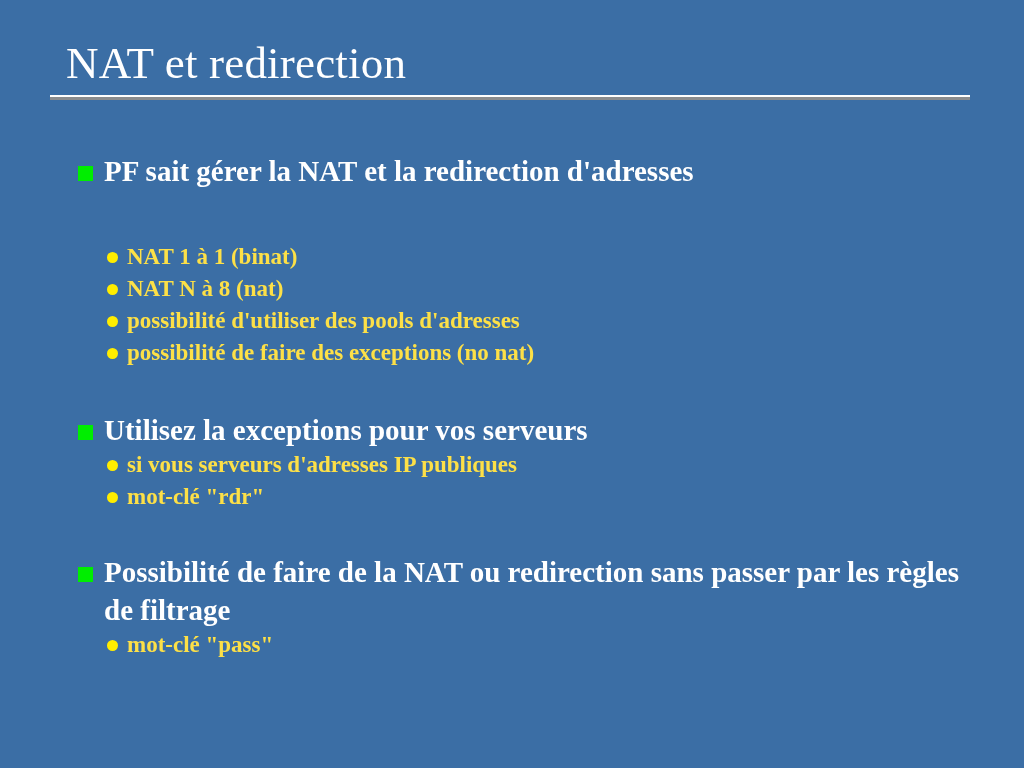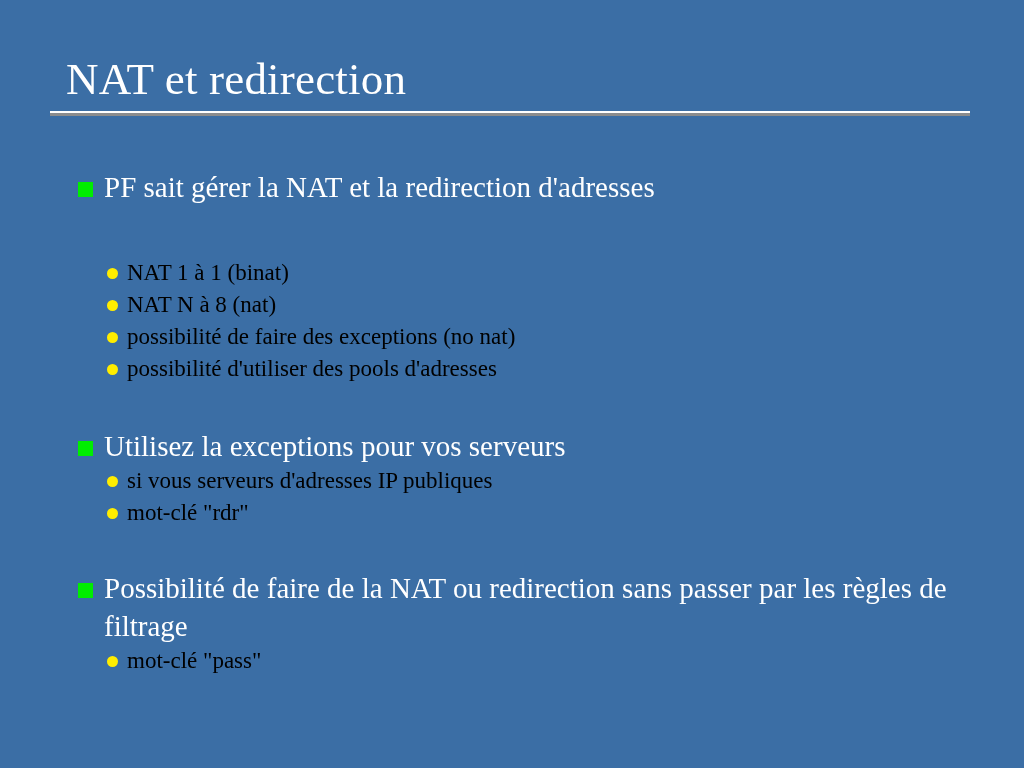--- a/index.html
+++ b/index.html
@@ -19,21 +19,21 @@
     width: 1024px;
     height: 768px;
     background: #3b6ea5;
     box-sizing: border-box;
   }
 
   
   #title-block {
     position: absolute;
     left: 50px;
-    top: 52px;
+    top: 36px;
     width: 924px;
   }
   #slide-title {
     font-size: 45px;
     line-height: 54px;
     color: #ffffff;
     font-weight: normal;
     letter-spacing: 0.2px;
     padding-left: 16px;
     margin: 0;
@@ -48,22 +48,23 @@
   #title-rule-shadow {
     width: 920px;
     height: 3px;
     background: #8a8c8e;
   }
 
   
   #body-block {
     position: absolute;
     left: 78px;
-    top: 168px;
+    top: 152px;
     width: 900px;
+    font-weight: bold;
   }
 
   .lvl1 {
     position: relative;
     padding-left: 26px;
     color: #ffffff;
     font-size: 29px;
     line-height: 38px;
     margin: 0;
   }
@@ -79,21 +80,21 @@
   }
 
   .lvl2-list {
     margin: 0;
     padding: 0;
     list-style: none;
   }
   .lvl2 {
     position: relative;
     padding-left: 49px;
-    color: #000000;
+    color: #fde047;
     font-size: 23px;
     line-height: 32px;
     margin: 0;
   }
   .bullet-dot {
     position: absolute;
     left: 29px;
     top: 11px;
     width: 11px;
     height: 11px;
@@ -132,25 +133,25 @@
       <li class="lvl2">
         <span class="bullet-dot"></span>
         <span class="text">NAT 1 à 1 (binat)</span>
       </li>
       <li class="lvl2">
         <span class="bullet-dot"></span>
         <span class="text">NAT N à 8 (nat)</span>
       </li>
       <li class="lvl2">
         <span class="bullet-dot"></span>
-        <span class="text">possibilité de faire des exceptions (no nat)</span>
+        <span class="text">possibilité d'utiliser des pools d'adresses</span>
       </li>
       <li class="lvl2">
         <span class="bullet-dot"></span>
-        <span class="text">possibilité d'utiliser des pools d'adresses</span>
+        <span class="text">possibilité de faire des exceptions (no nat)</span>
       </li>
     </ul>
 
     <div class="gap-md"></div>
 
     <div class="lvl1">
       <span class="bullet-sq"></span>
       <span class="text">Utilisez la exceptions pour vos serveurs</span>
     </div>
     <ul class="lvl2-list">

